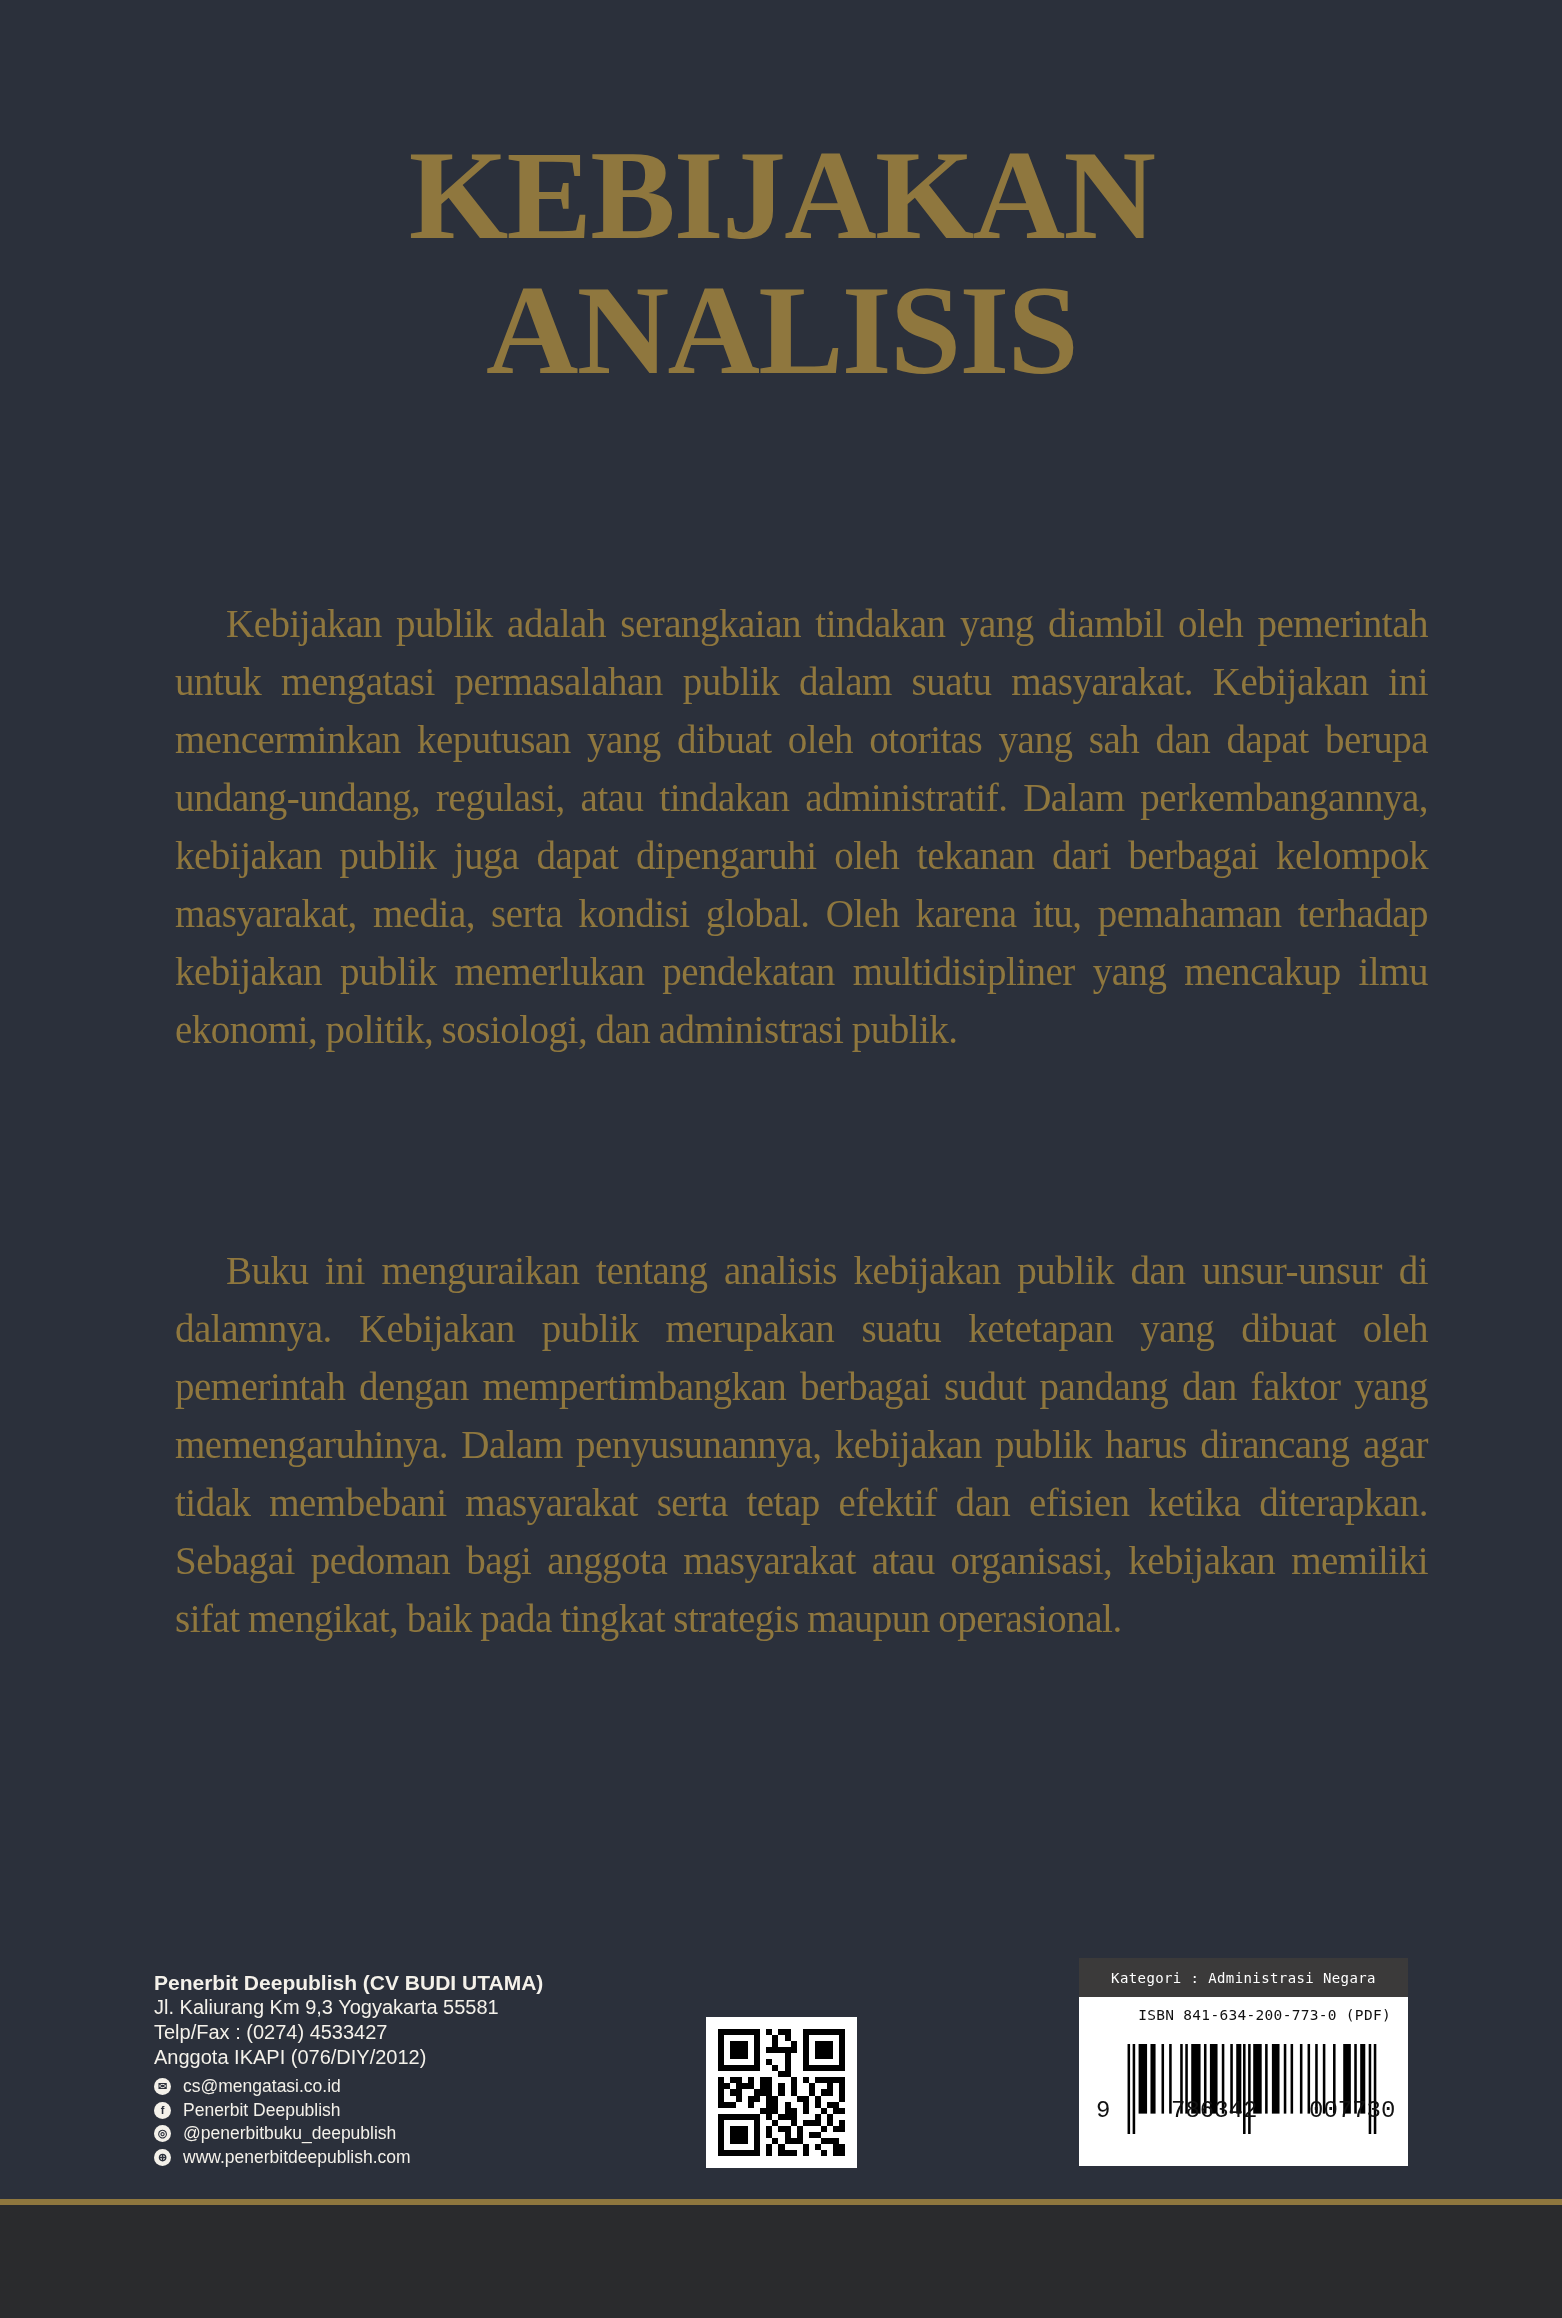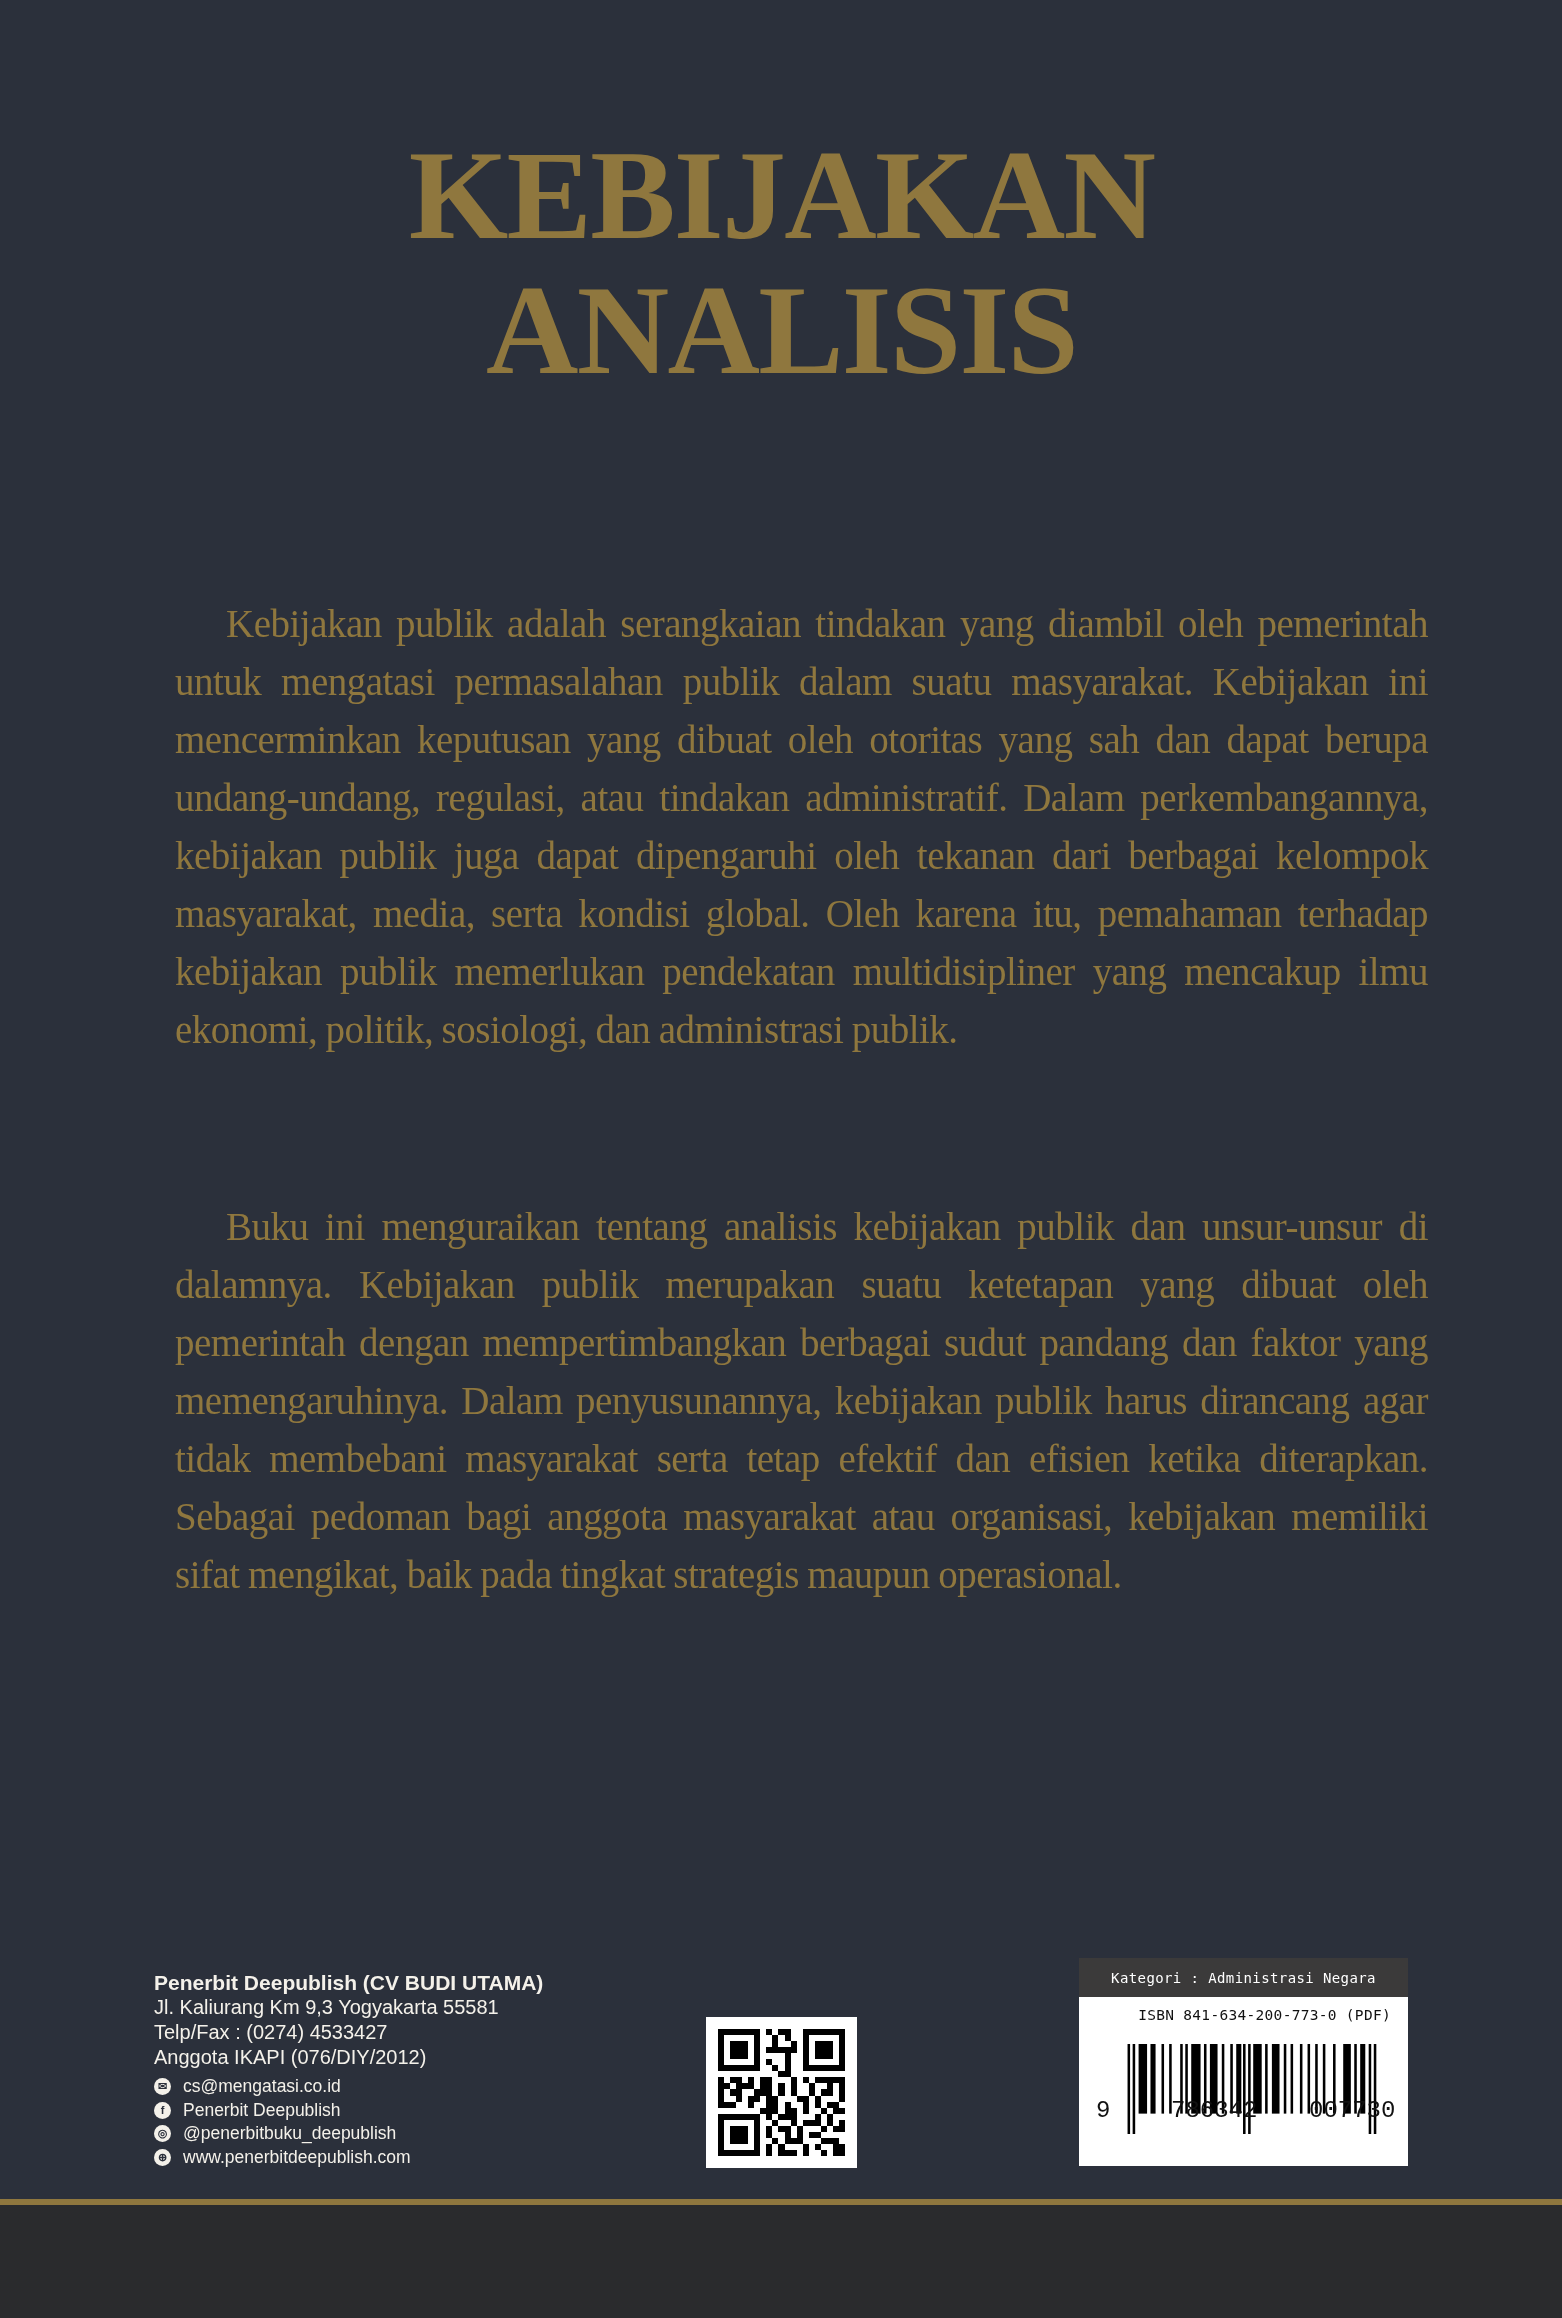--- a/index.html
+++ b/index.html
@@ -16,21 +16,21 @@
   }
   .title div { display:block; }
   .body-text {
     position:absolute; left:175px; width:1253px;
     color:#8f773e; font-family:"Liberation Serif", serif;
     font-size:39px; line-height:58px;
     text-align:justify; letter-spacing:-0.5px; word-spacing:-0.9px;
     margin:0;
   }
   .body-text.p1 { top:587px;margin-top:8px; }
-  .body-text.p2 { top:1198px; }
+  .body-text.p2 { top:1242px; }
   .body-text { text-indent:51px; }
   .publisher {
     position:absolute; left:154px; top:1970px;
     color:#f4f1ea; font-family:"Liberation Sans", sans-serif;
   }
   .publisher .name { font-weight:bold; font-size:21px; line-height:25px; }
   .publisher .line { font-size:20px; line-height:25px; }
   .contacts { margin-top:5.1px; }
   .contact { display:flex; align-items:center; height:23.5px; font-size:17.5px; }
   .contact .ic {

